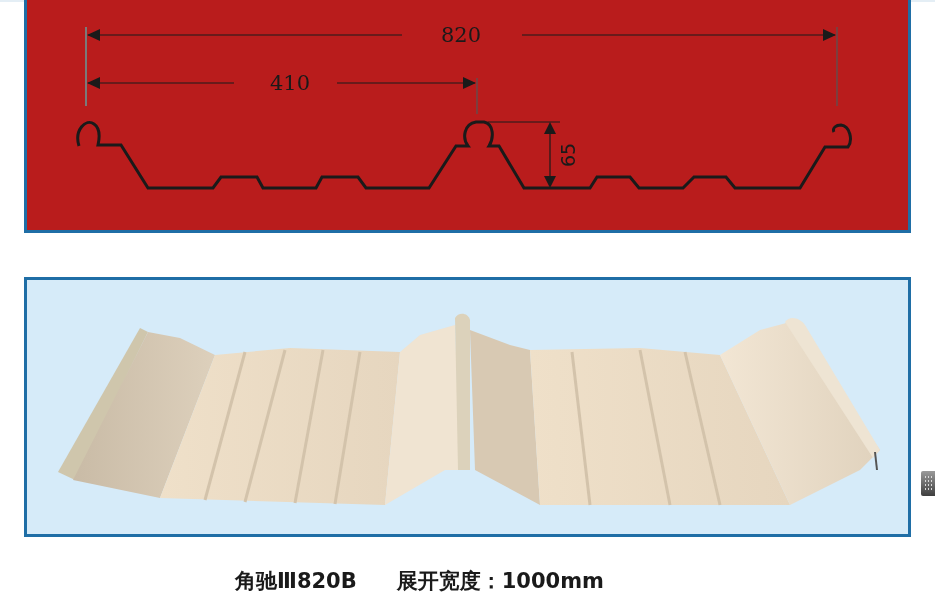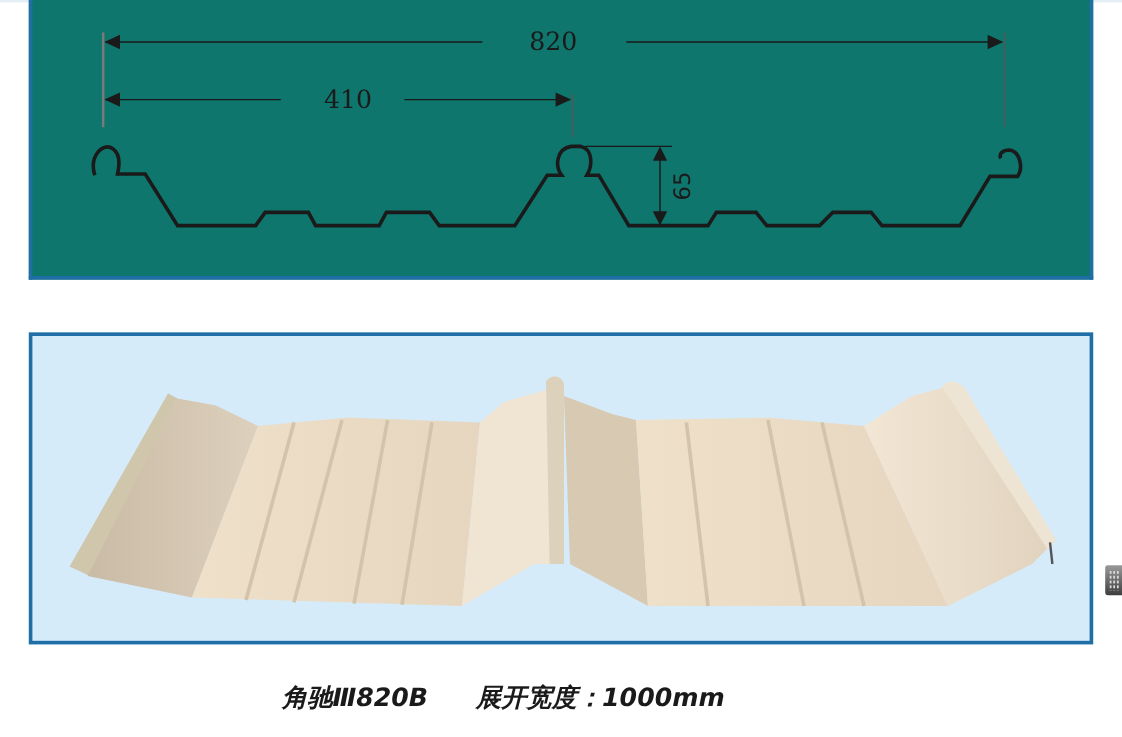--- a/index.html
+++ b/index.html
@@ -5,32 +5,32 @@
   html, body { margin: 0; padding: 0; }
   body {
     width: 935px; height: 614px; position: relative; overflow: hidden;
     background: #ffffff;
     font-family: "DejaVu Serif", serif;
   }
   .top-strip { position: absolute; left: 0; top: 0; width: 935px; height: 2px; background: #e4eef5; }
   .drawing-panel {
     position: absolute; left: 24px; top: 0; width: 881px; height: 230px;
     border-left: 3px solid #1f6ea6; border-right: 3px solid #1f6ea6; border-bottom: 3px solid #1f6ea6;
-    background: #0f766e;
+    background: #b91c1c;
   }
   .drawing-panel svg { position: absolute; left: -27px; top: 0; }
   .photo-panel {
     position: absolute; left: 24px; top: 277px; width: 881px; height: 254px;
     border: 3px solid #1f6ea6; background: #d6ebf9;
   }
   .photo-panel svg { position: absolute; left: -27px; top: -280px; }
   .caption {
     position: absolute; left: 0; top: 567px; width: 839px; text-align: center;
     font-family: "DejaVu Sans", sans-serif; font-weight: bold; font-size: 21px; color: #1a1a1a;
-    letter-spacing: 0px; white-space: pre; font-style: italic;
+    letter-spacing: 0px; white-space: pre;
   }
   .caption .gap { display: inline-block; width: 40px; }
   .widget {
     position: absolute; left: 921px; top: 471px; width: 14px; height: 25px;
     background: linear-gradient(#9a9a9a, #3e3e3e); border-radius: 2px 0 0 2px;
   }
   .widget::after {
     content: ""; position: absolute; left: 3px; top: 4px; width: 9px; height: 17px;
     background-image: radial-gradient(#d9d9d9 0.8px, transparent 1px);
     background-size: 3px 4px;

